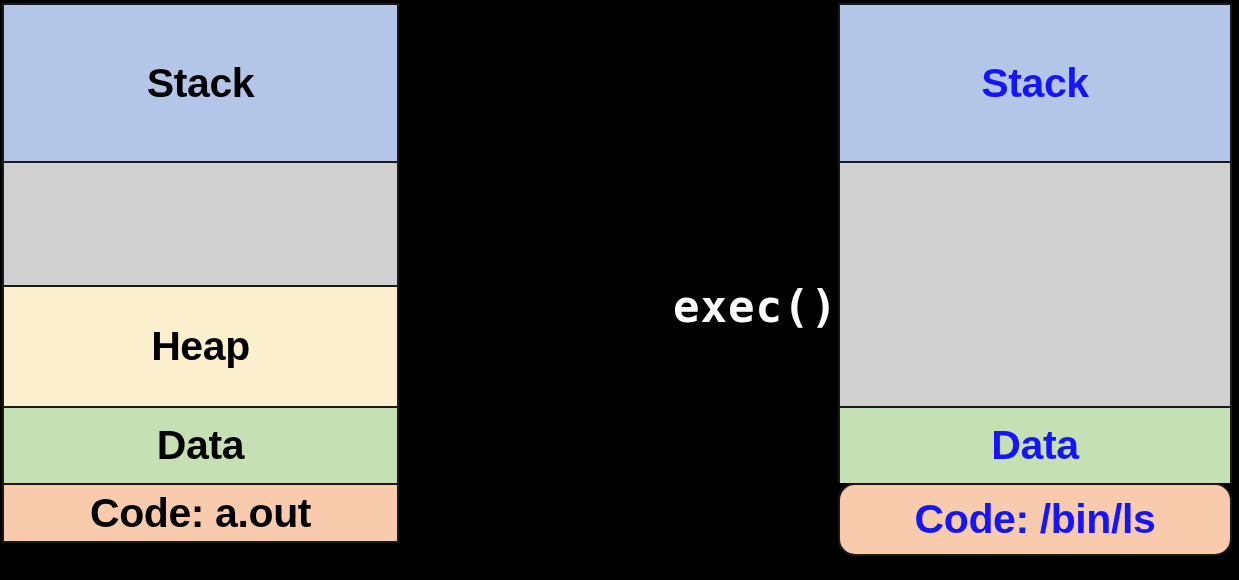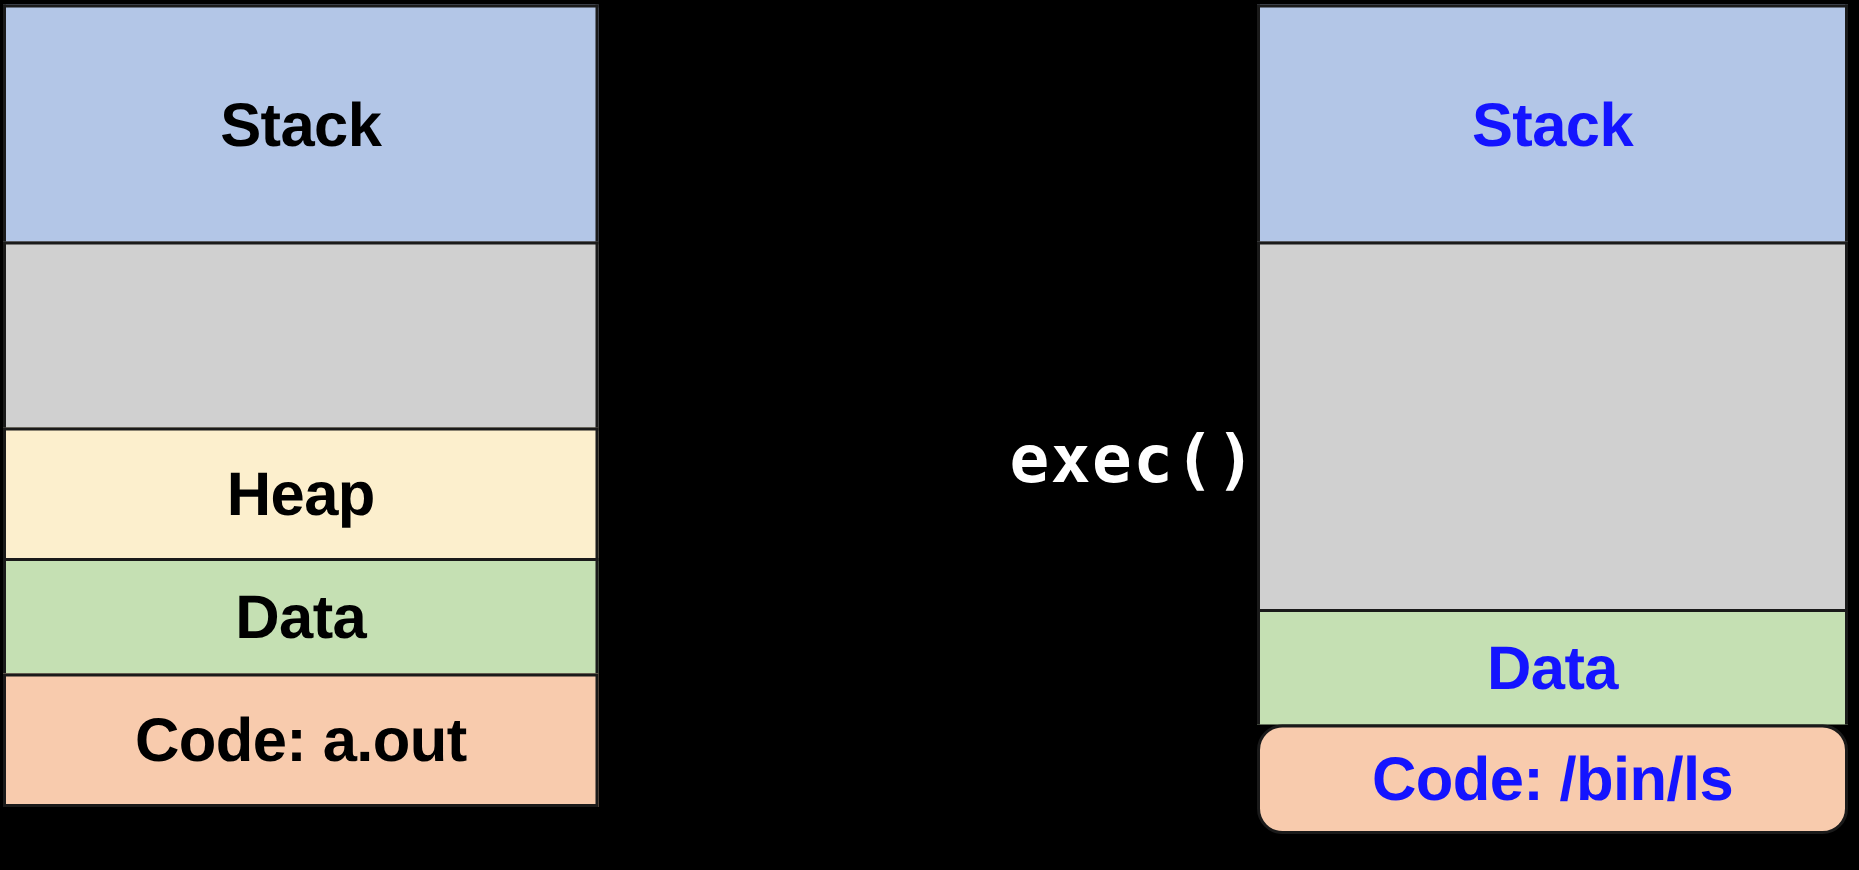--- a/index.html
+++ b/index.html
@@ -54,23 +54,23 @@
     font-size: 41px;
     line-height: 1;
     letter-spacing: -0.4px;
     white-space: nowrap;
     user-select: none;
   }
 
   
   #column-before .seg-stack { height: 158px; }
   #column-before .seg-gap   { height: 124px; }
-  #column-before .seg-heap  { height: 87px; }
+  #column-before .seg-heap  { height: 121px; }
   #column-before .seg-data  { height:  77px; }
-  #column-before .seg-code  { height:  89px; }
+  #column-before .seg-code  { height:  60px; }
 
   
   #column-after .seg-stack  { height: 158px; }
   #column-after .seg-gap    { height: 245px; }
   #column-after .seg-data   { height:  77px; }
   #column-after .seg-code   { height:  73px; border-radius: 17px; }
 
   
   #exec-caption {
     position: absolute;

